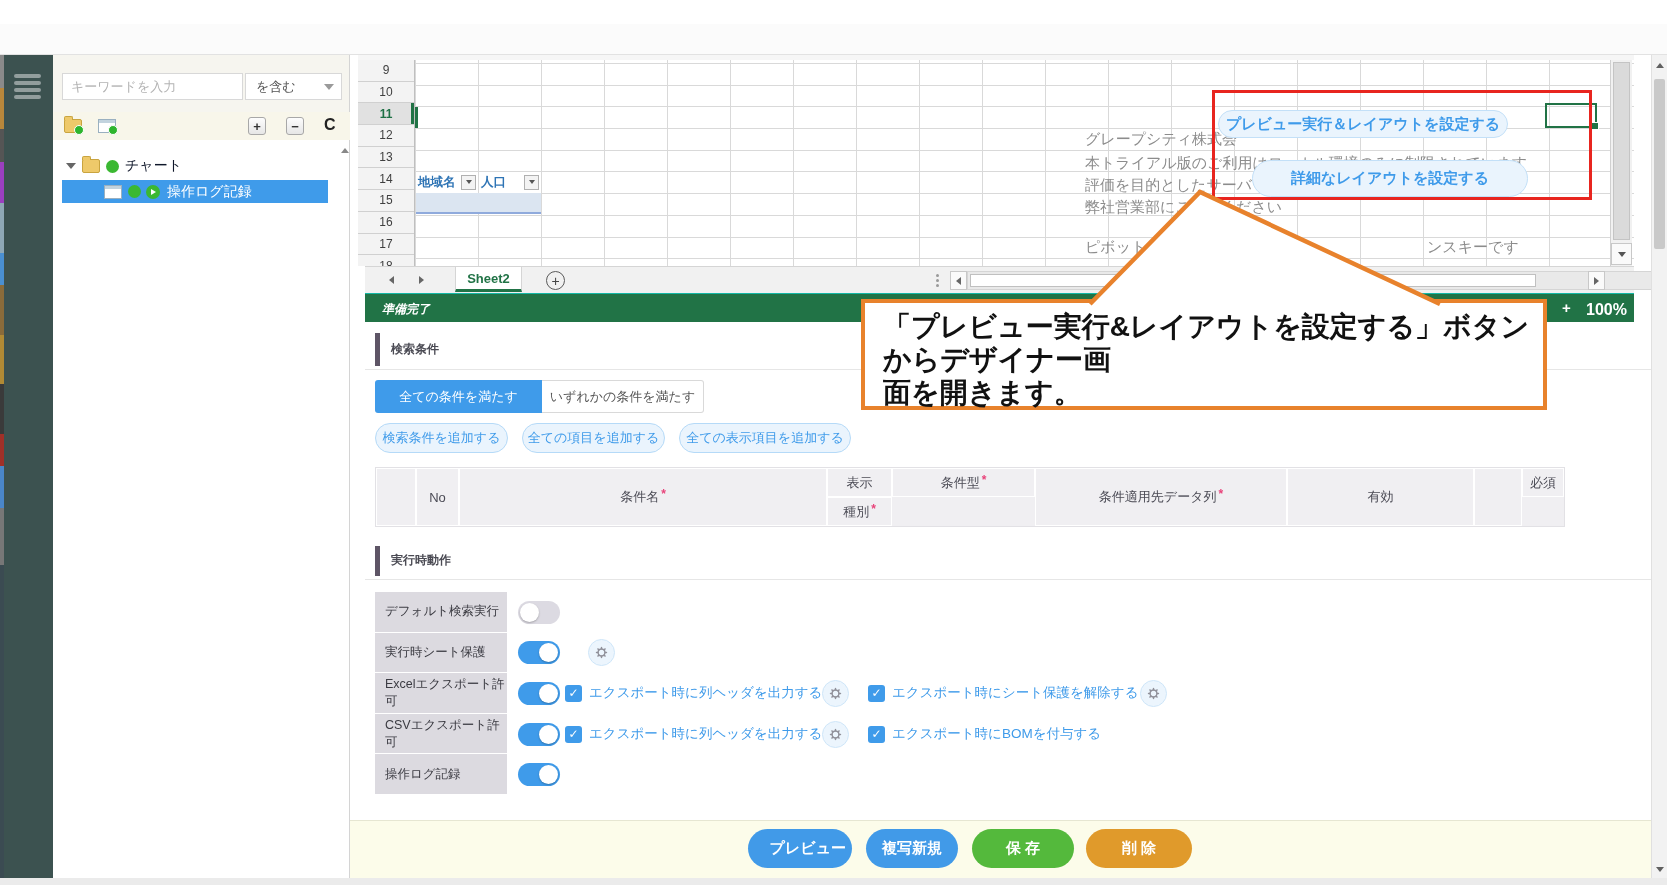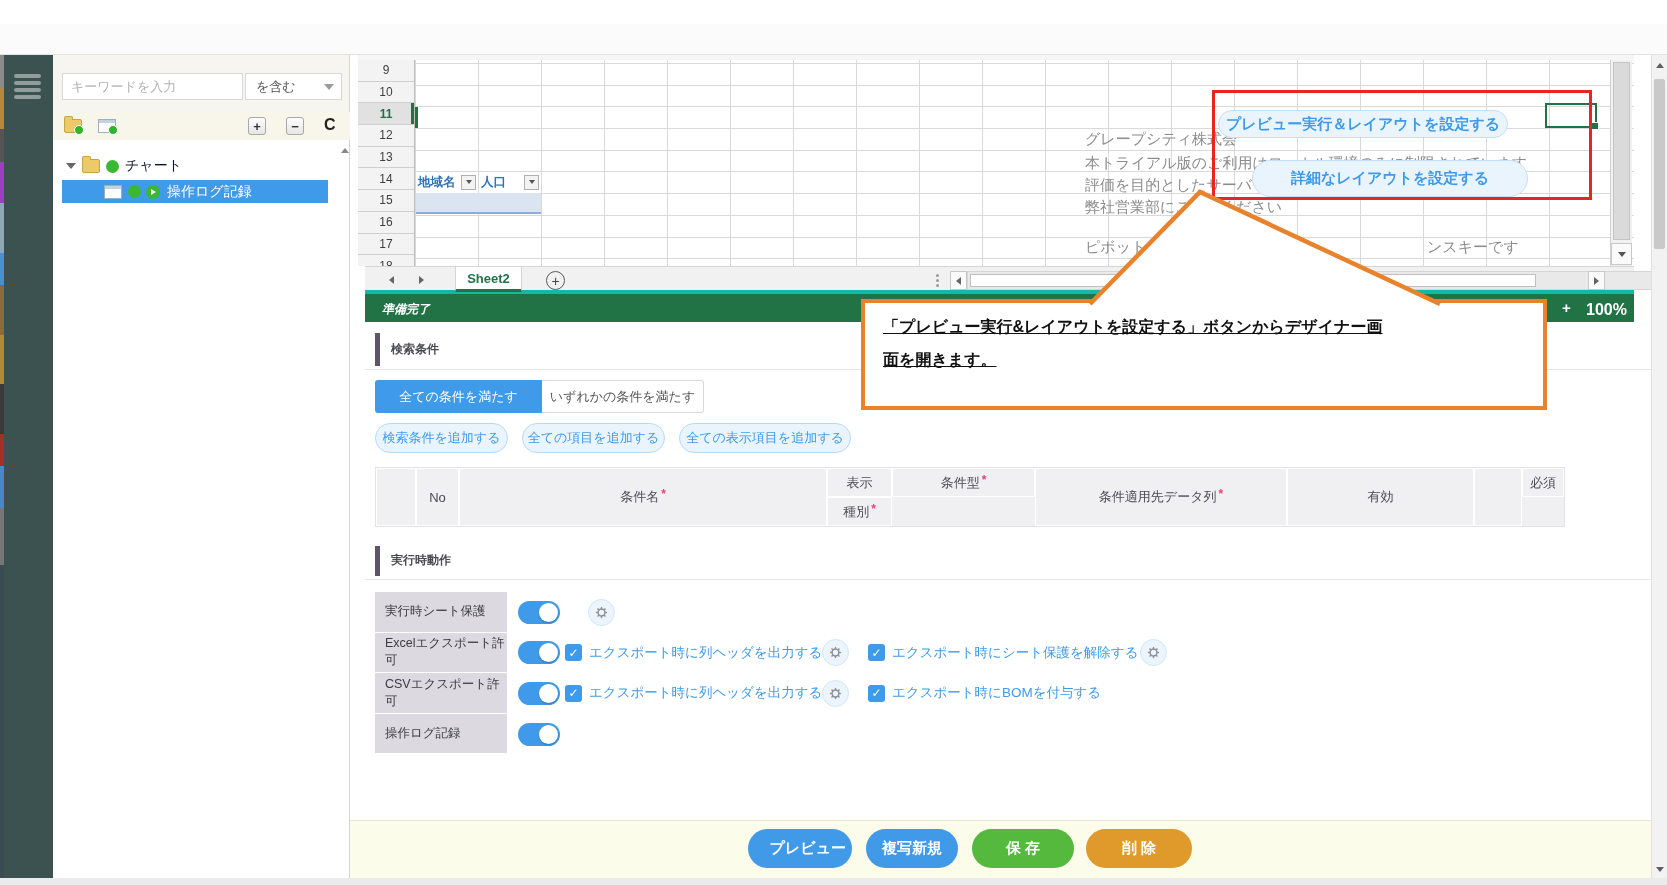--- a/index.html
+++ b/index.html
@@ -56,21 +56,21 @@
   .green-sel{border:2px solid #217346;z-index:2;}
   .green-sel:after{content:"";position:absolute;right:-4px;bottom:-4px;width:6px;height:6px;background:#217346;border:1px solid #fff;}
   .vscroll{left:1252px;top:0;width:22px;height:206px;background:#f1f1f1;border-left:1px solid #d0d0d0;}
   .vthumb{left:2px;top:2px;width:17px;height:178px;background:#dadada;border:1px solid #c4c4c4;}
   .scr-btn{background:#fafafa;border:1px solid #c8c8c8;display:flex;align-items:center;justify-content:center;}
   .tri-d{width:0;height:0;border-left:4px solid transparent;border-right:4px solid transparent;border-top:5px solid #555;}
   .tri-u{width:0;height:0;border-left:4px solid transparent;border-right:4px solid transparent;border-bottom:5px solid #555;}
   .tri-l{width:0;height:0;border-top:4px solid transparent;border-bottom:4px solid transparent;border-right:5px solid #666;}
   .tri-r{width:0;height:0;border-top:4px solid transparent;border-bottom:4px solid transparent;border-left:5px solid #666;}
   
-  .tabbar{left:365px;top:266px;width:1269px;height:28px;background:#f1f1f1;border-top:1px solid #d5d5d5;border-bottom:4px solid #14b8a6;}
+  .tabbar{left:365px;top:266px;width:1269px;height:28px;background:#f1f1f1;border-top:1px solid #d5d5d5;border-bottom:1px solid #14b8a6;}
   .sheet-tab{left:90px;top:0;width:67px;height:25px;background:#fff;border-left:1px solid #d5d5d5;border-right:1px solid #d5d5d5;border-bottom:3px solid #217346;display:flex;align-items:center;justify-content:center;font-size:13px;font-weight:bold;color:#217346;}
   .add-sheet{left:181px;top:4px;width:19px;height:19px;border:1.5px solid #5a5a5a;border-radius:50%;display:flex;align-items:center;justify-content:center;font-size:14px;color:#444;line-height:1;}
   .grip-dot{width:3px;height:3px;background:#999;border-radius:50%;margin:2px 0;}
   .htrack{left:602px;top:4px;width:986px;height:19px;background:#e9e9e9;border:1px solid #d5d5d5;}
   .hthumb{left:2px;top:2px;width:566px;height:13px;background:#fff;border:1px solid #c0c0c0;}
   .statusbar{left:365px;top:294px;width:1269px;height:28px;background:#217346;color:#fff;}
   .status-text{left:17px;top:7px;font-size:12px;font-weight:bold;font-style:italic;}
   
   .sec-title{height:40px;border-bottom:1px solid #e6e6e6;background:#fff;}
   .sec-bar{width:5px;background:#5e5566;}
@@ -92,21 +92,21 @@
   .toggle.off{background:#dcdae2;}.toggle.off .knob{left:2px;}
   .cb{width:17px;height:17px;background:#3f9bea;border-radius:3px;color:#fff;display:flex;align-items:center;justify-content:center;font-size:12px;font-weight:bold;}
   .cb:after{content:"✓";}
   .cb-label{font-size:13.5px;color:#3f9bea;white-space:nowrap;}
   .gearbtn{width:27px;height:27px;border-radius:50%;background:#ecf5fd;border:1px solid #cfe6f9;display:flex;align-items:center;justify-content:center;}
   
   .footer{left:350px;top:820px;width:1301px;height:58px;background:#fcfcea;border-top:1px solid #e6e6d2;}
   .fbtn{position:absolute;top:8px;height:39px;border:none;border-radius:20px;color:#fff;font-size:15px;font-weight:bold;font-family:inherit;}
   
   .callout{left:861px;top:299px;width:686px;height:111px;background:#fff;border:4px solid #e8822c;z-index:10;}
-  .callout-text{position:absolute;left:18px;top:7px;font-size:16px;font-weight:bold;color:#111;line-height:33px;text-decoration:underline;}
+  .callout-text{position:absolute;left:18px;top:7px;font-size:28px;font-weight:bold;color:#111;line-height:33px;}
   .callout-tri{left:1050px;top:186px;z-index:11;}
   
   .pagescroll{left:1651px;top:55px;width:16px;height:830px;background:#f2f2f2;border-left:1px solid #e0e0e0;}
   .pthumb{left:2px;top:24px;width:11px;height:170px;background:#c9c9c9;border-radius:2px;}
   .bottom-strip{left:0;top:878px;width:1667px;height:7px;background:#ebebeb;}
 </style>
 </head>
 <body>
 
 <div class="screen">
@@ -283,20 +283,26 @@
         <span class="req">*</span>
       </div>
   </div>
 
   <div class="abs sec-title" style="left:365px;top:543px;width:1286px;height:37px;">
     <div class="abs sec-bar" style="left:10px;top:3px;height:30px;"></div>
     <div class="abs sec-label" style="left:26px;top:9px;">実行時動作</div>
   </div>
 
   <div class="abs" style="left:375px;top:592px;width:1190px;">
+    <div class="rt-row">
+      <div class="rt-label">デフォルト検索実行</div>
+      <div class="toggle off">
+          <span class="knob"></span>
+        </div>
+    </div>
     <div class="rt-row">
       <div class="rt-label">実行時シート保護</div>
       <div class="toggle on">
           <span class="knob"></span>
         </div>
       <div class="gearbtn abs" style="left:213px;">
         <svg width="15" height="15" viewBox="0 0 24 24">
             <circle cx="12" cy="12" r="5.5" fill="none" stroke="#90909a" stroke-width="2.4"></circle>
             <g stroke="#90909a" stroke-width="2.2">
               <line x1="12" y1="3" x2="12" y2="7"></line>

